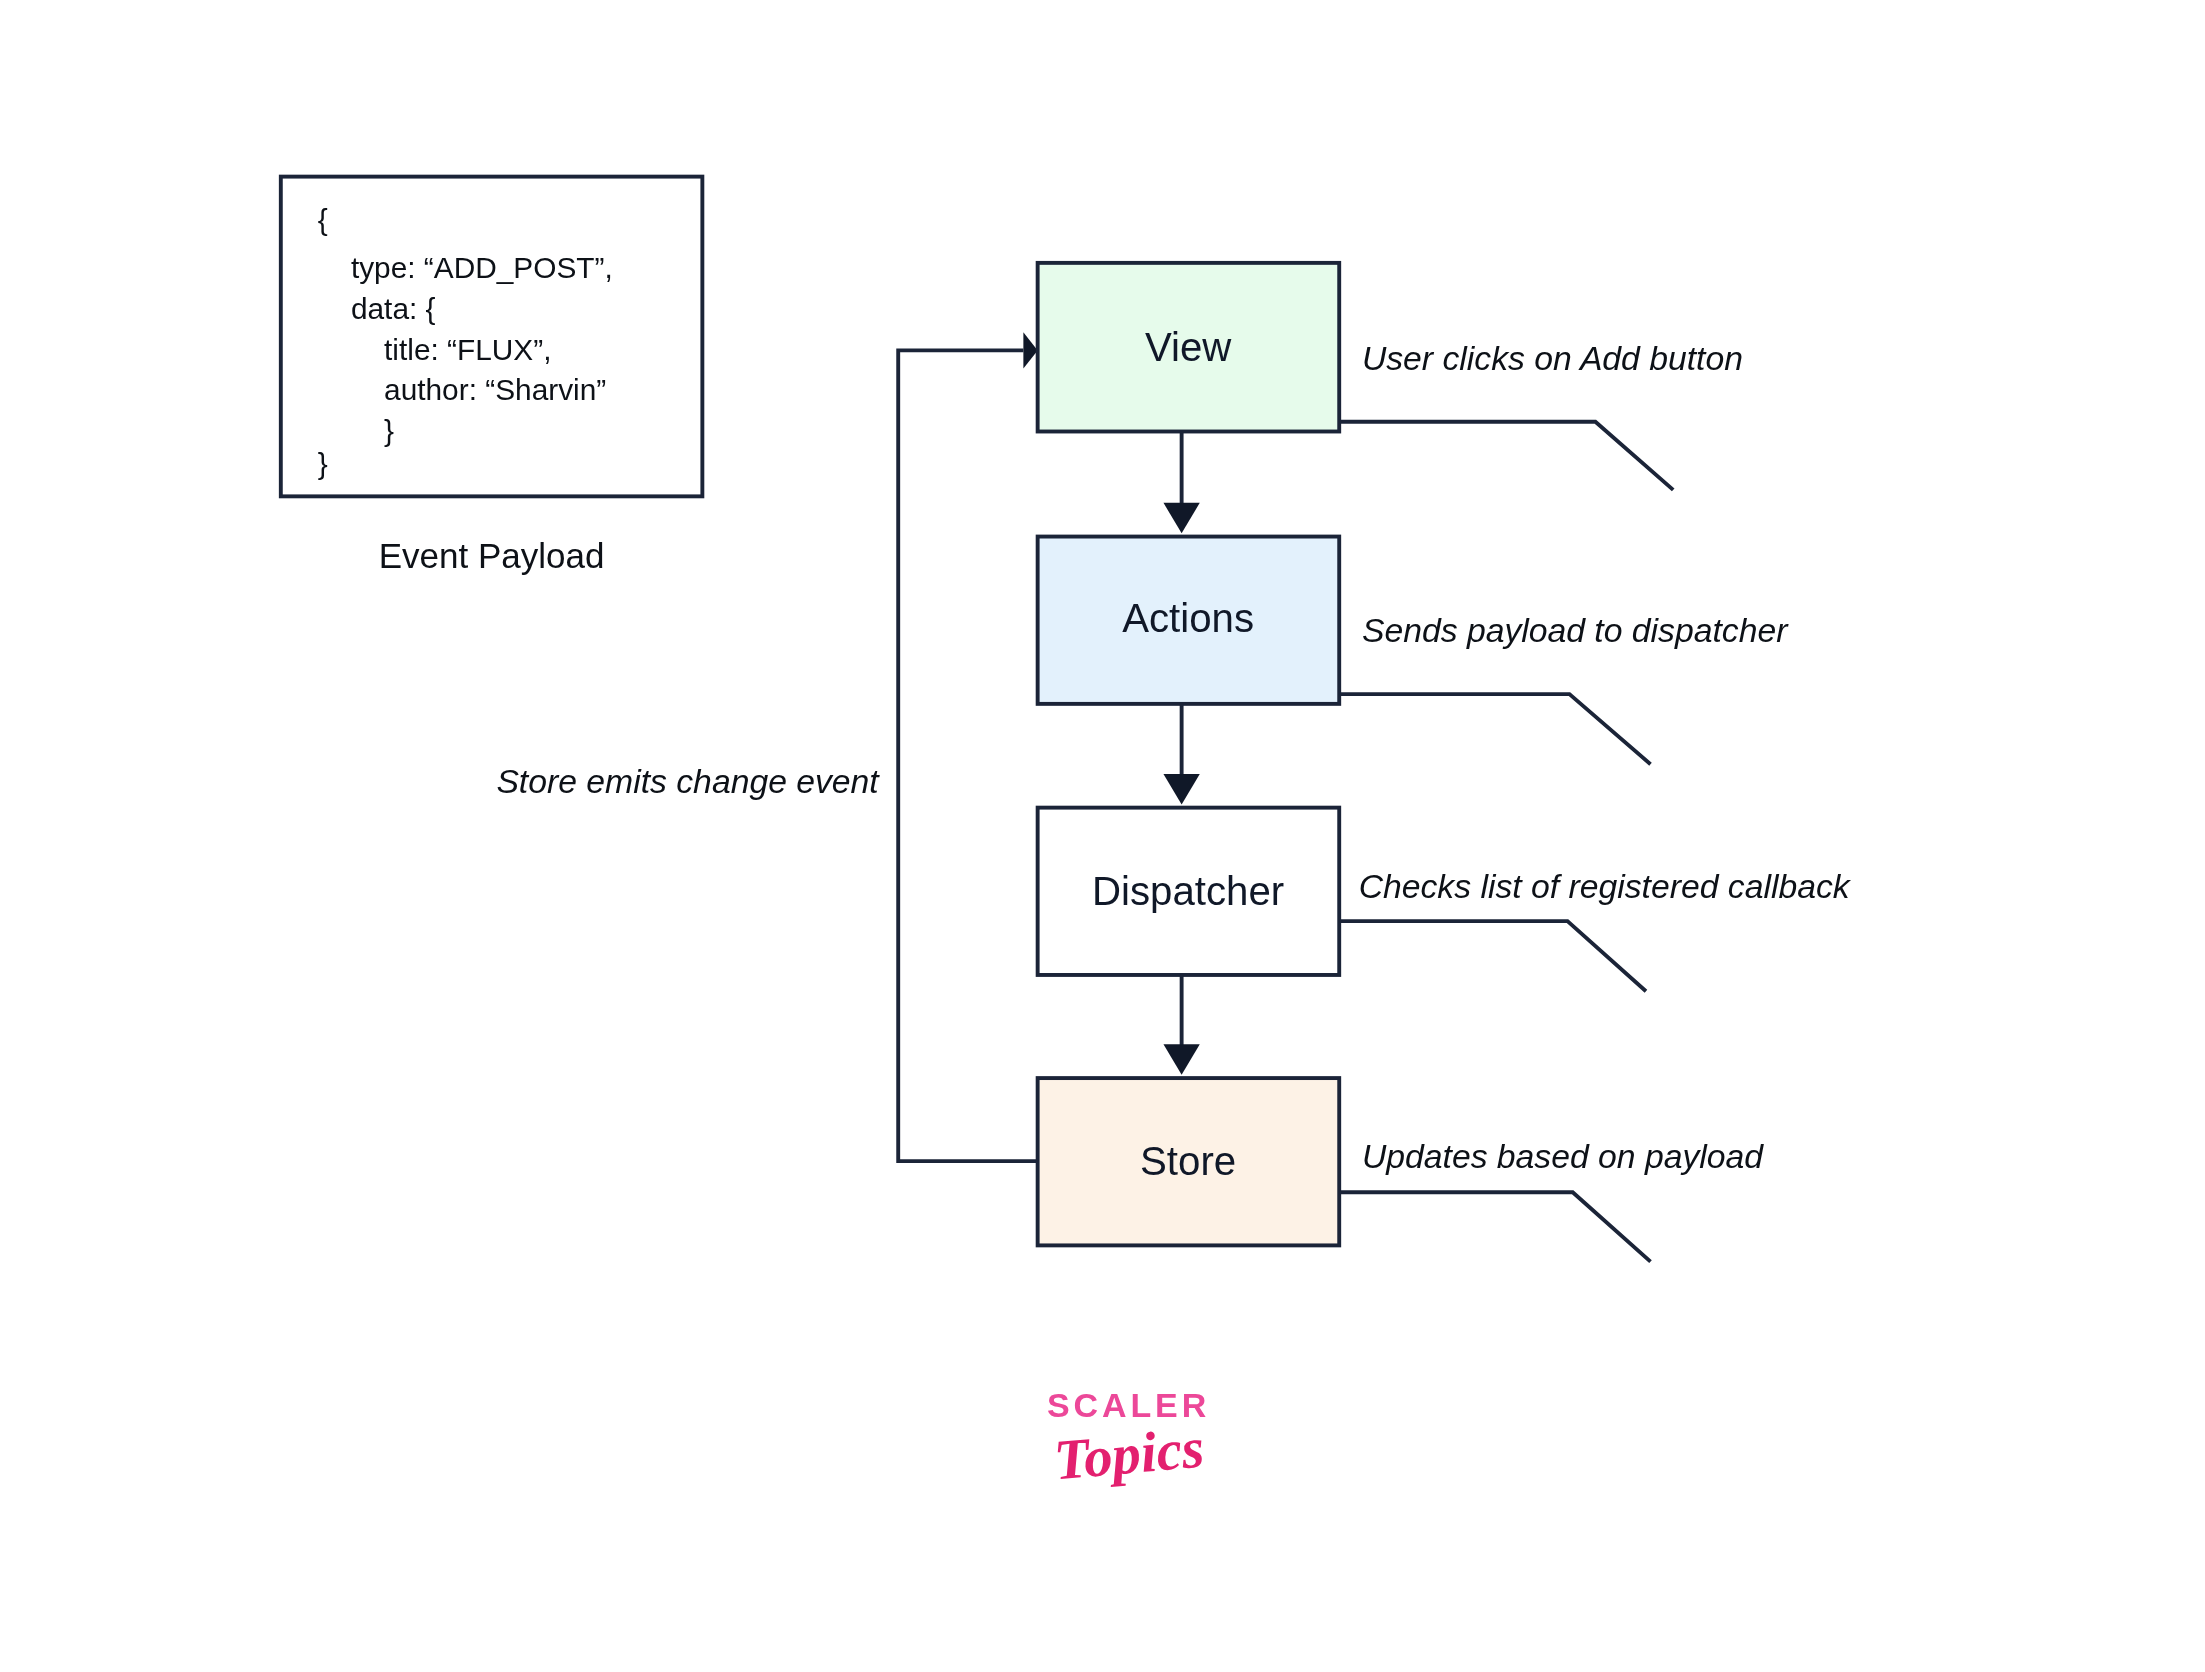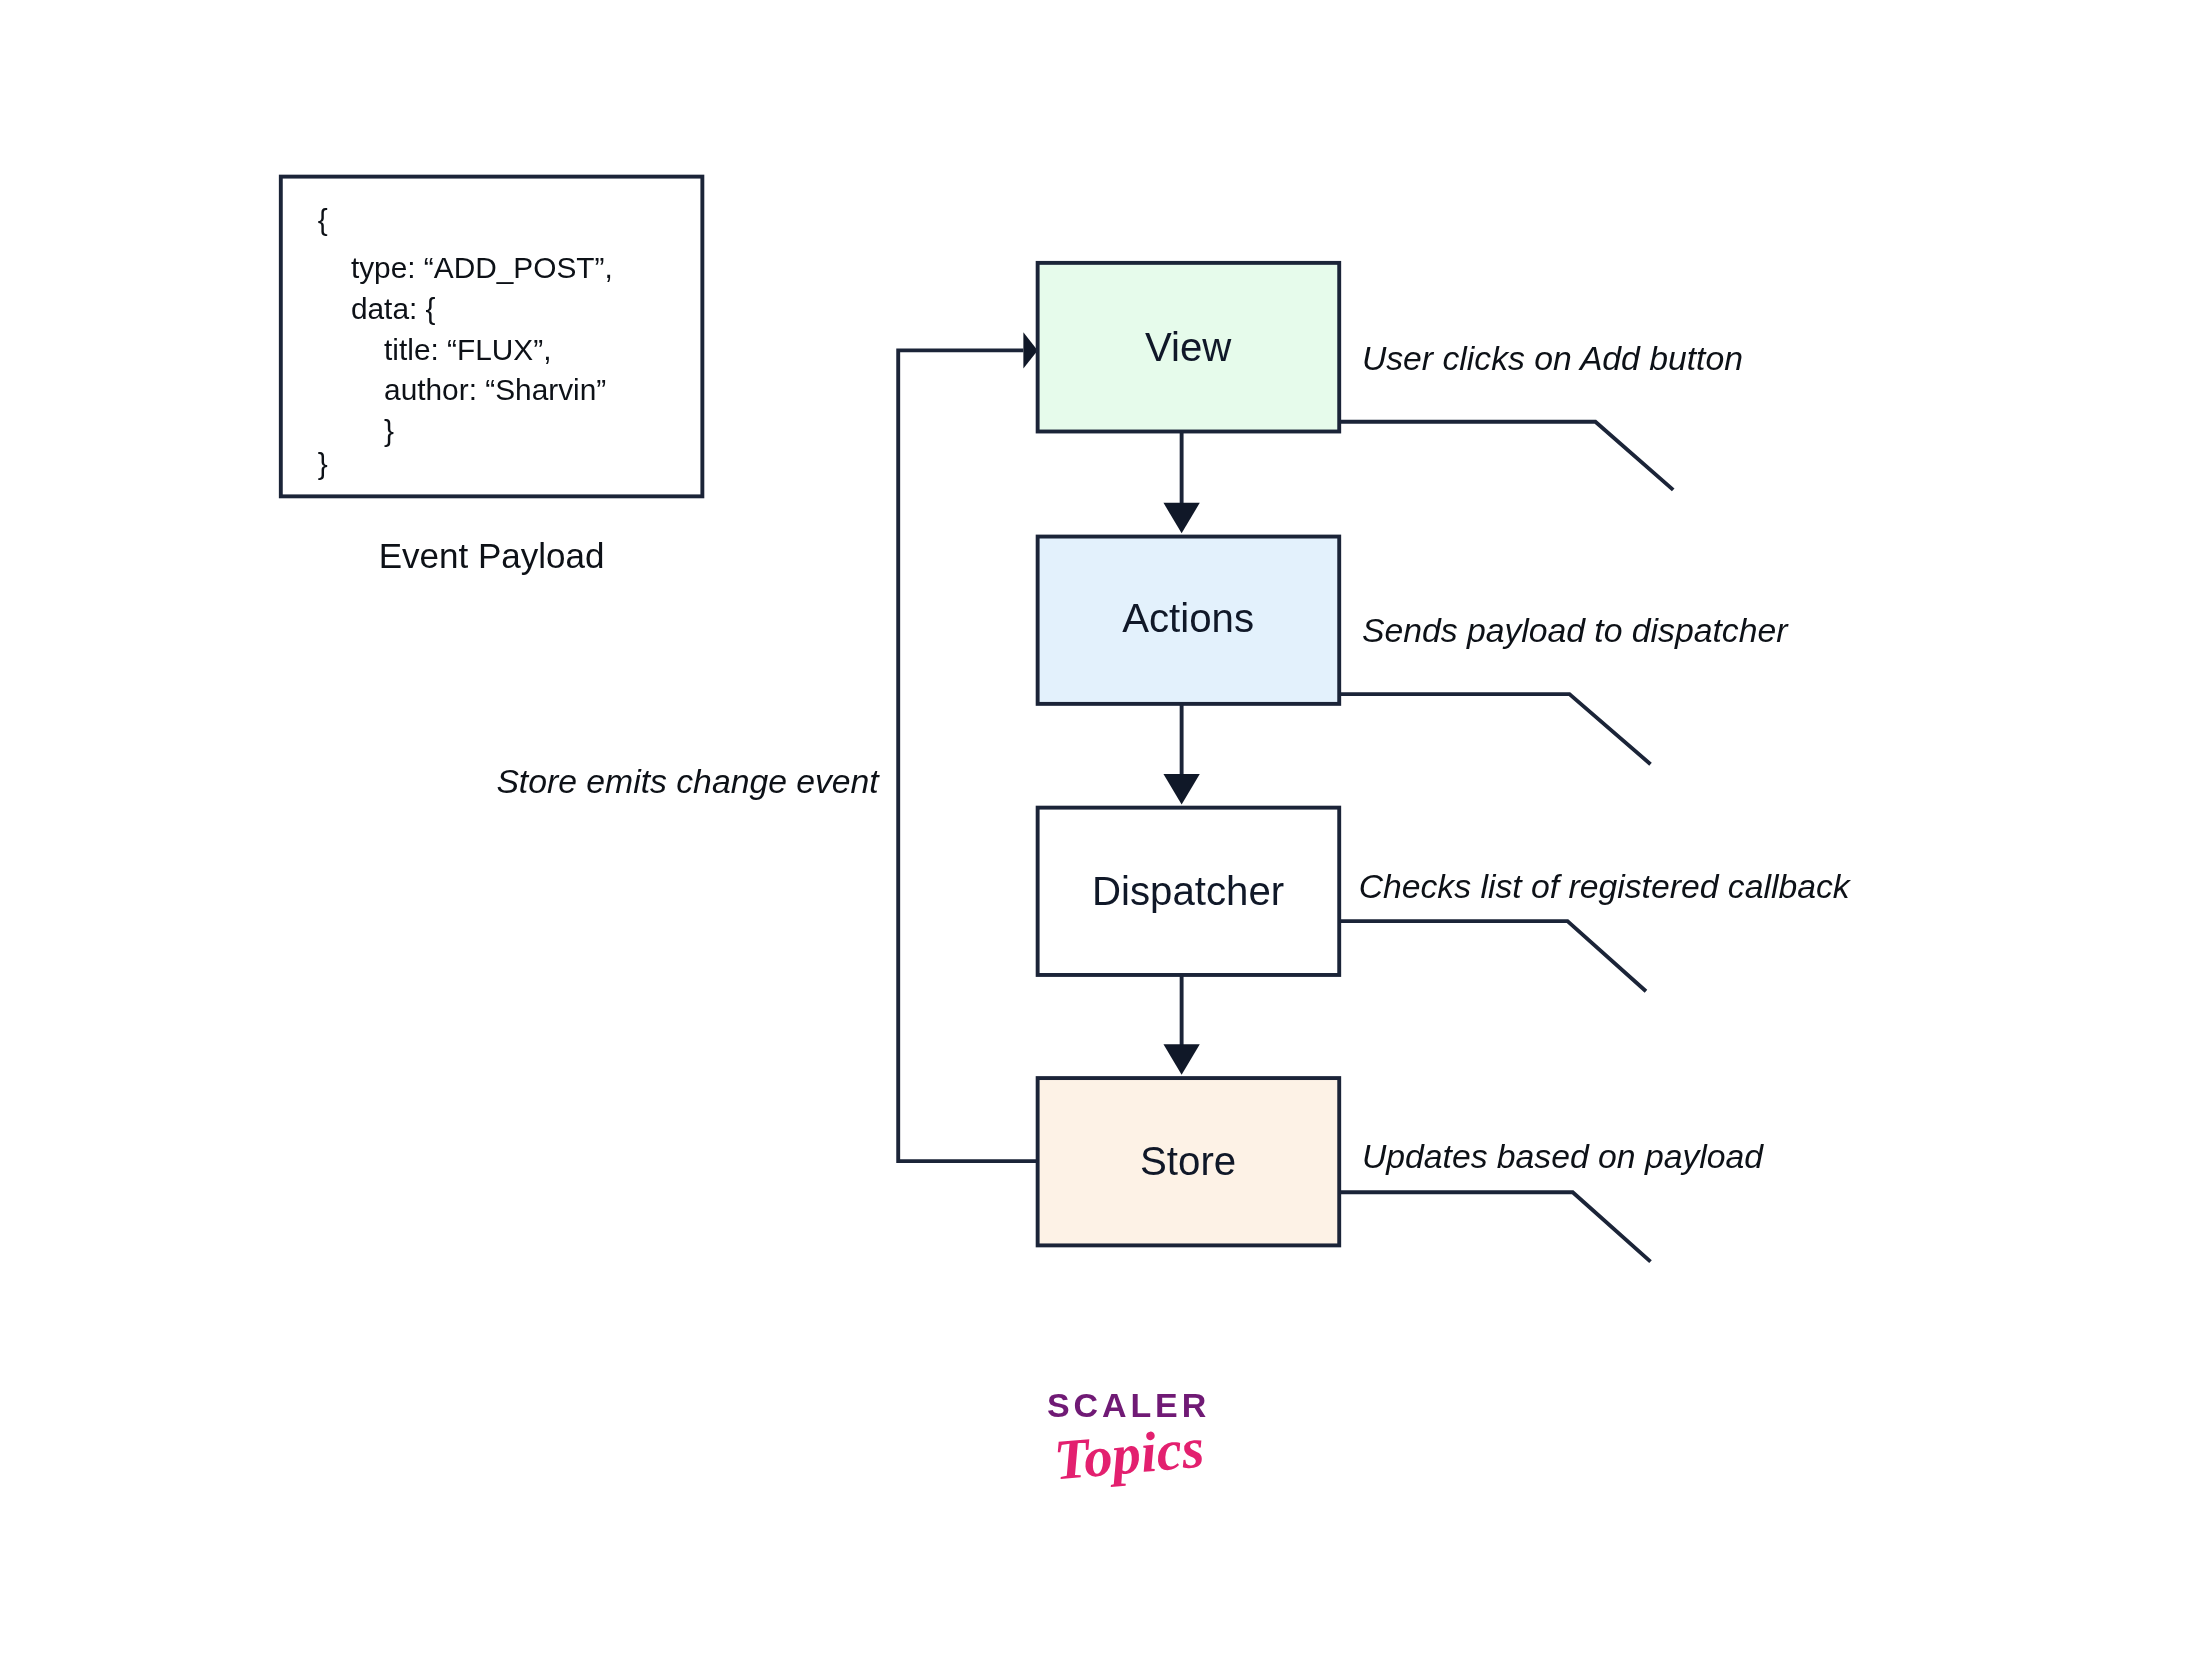--- a/index.html
+++ b/index.html
@@ -89,21 +89,21 @@
     top: 1388px;
     width: 259px;
     text-align: center;
     user-select: none;
   }
   .logo-scaler {
     font-family: "Liberation Sans", sans-serif;
     font-weight: bold;
     font-size: 34px;
     letter-spacing: 3.9px;
-    color: #701a75;
+    color: #ec4899;
     line-height: 1;
   }
   .logo-topics {
     font-family: "Liberation Serif", serif;
     font-style: italic;
     font-weight: bold;
     font-size: 57px;
     color: #e3206f;
     line-height: 1;
     margin-top: 2.6px;

